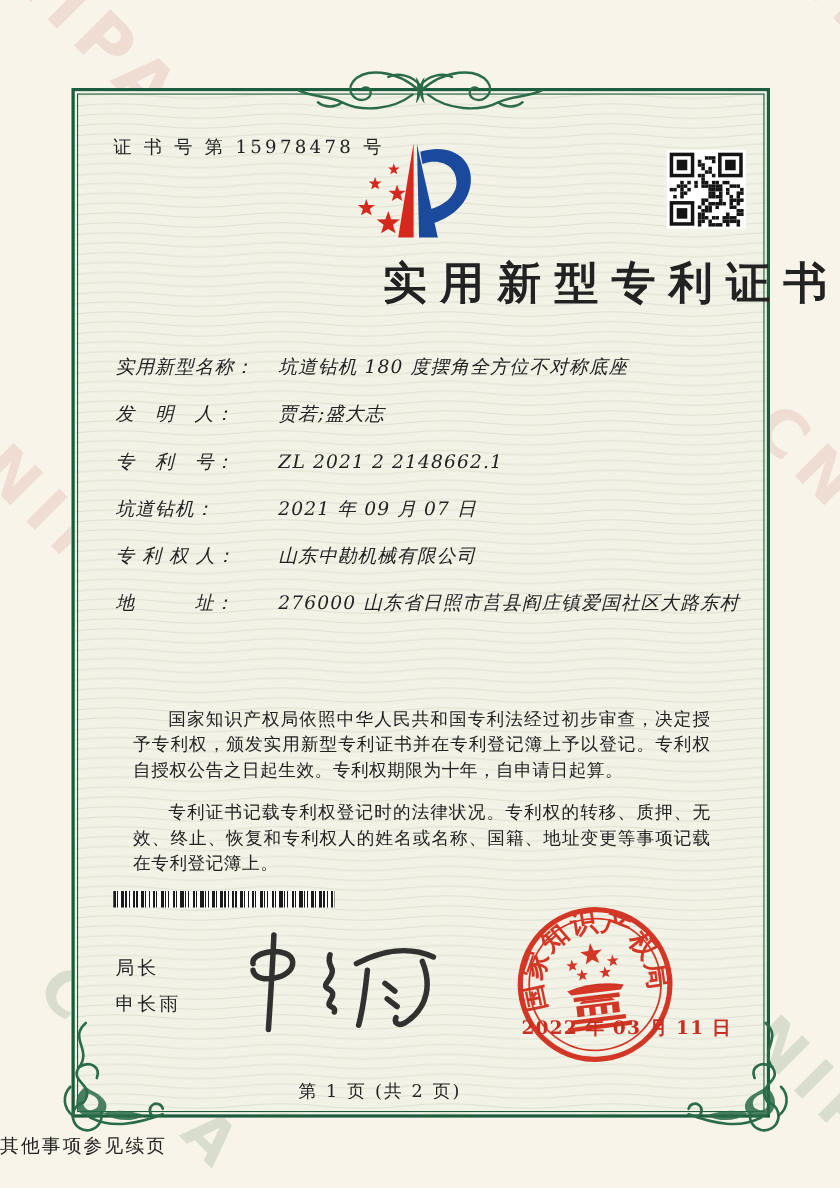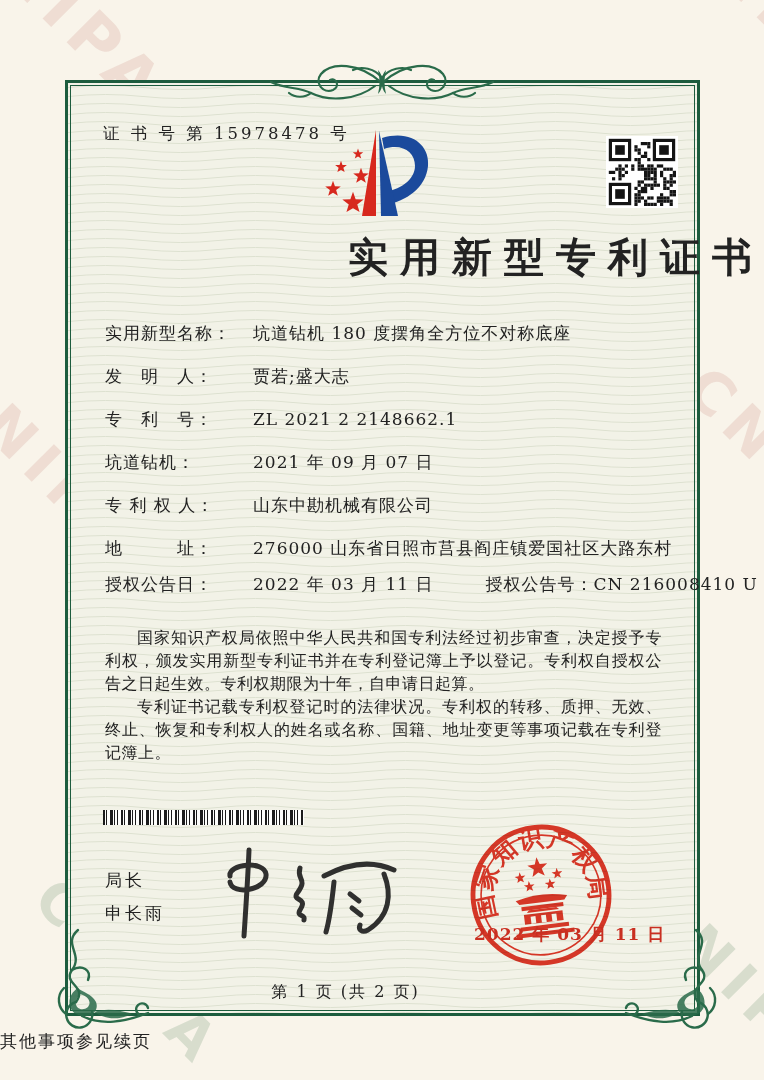--- a/index.html
+++ b/index.html
@@ -26,28 +26,28 @@
          border:3px solid #1d5c3e;box-sizing:border-box;background:#f2f2e7;}
   .frame::after{content:"";position:absolute;inset:2px;border:1px solid #1d5c3e;pointer-events:none;}
   .frame svg.waves{position:absolute;inset:0;width:100%;height:100%;}
 
   .abs{position:absolute;}
 
   .cert-no{left:103px;top:123px;font-size:16.5px;letter-spacing:3px;}
   .title{left:0;top:230px;width:764px;text-align:right;font-size:40px;font-weight:bold;letter-spacing:12px;}
 
   .fields{left:105px;top:322px;width:560px;}
-  .frow{font-size:17px;letter-spacing:1px;height:22px;margin-bottom:21px;white-space:nowrap;}
+  .frow{font-size:17px;letter-spacing:1px;height:22px;margin-bottom:21px;white-space:nowrap;font-style:italic;}
   .frow .lbl{display:inline-block;min-width:148px;}
   .frow.addr{margin-bottom:14px;}
   .grant2{margin-left:52px;}
 
   .paras{left:105px;top:626px;width:557px;font-size:16px;line-height:23px;
          text-align:justify;letter-spacing:.5px;}
-  .paras p{margin:0;text-indent:2em;}
+  .paras p{margin:16px;text-indent:2em;}
 
   .barcode{left:103px;top:810px;width:201px;height:15px;
     background:repeating-linear-gradient(90deg,
       #1b1b1b 0 2px,#fdfdfb 2px 3px,#1b1b1b 3px 4px,#fdfdfb 4px 7px,
       #1b1b1b 7px 10px,#fdfdfb 10px 11px,#1b1b1b 11px 12px,#fdfdfb 12px 14px,
       #1b1b1b 14px 15px,#fdfdfb 15px 18px);}
 
   .signer{left:105px;top:864px;font-family:"DejaVu Sans","Liberation Sans",sans-serif;
           font-size:17px;letter-spacing:3px;line-height:33px;}
   .sig-svg{left:212px;top:846px;}
@@ -308,23 +308,20 @@
     </div>
     <div class="frow">
       <span class="lbl">坑道钻机：</span><span>2021 年 09 月 07 日</span>
     </div>
     <div class="frow">
       <span class="lbl">专 利 权 人：</span><span>山东中勘机械有限公司</span>
     </div>
     <div class="frow addr">
       <span class="lbl">地　　　址：</span><span>276000  山东省日照市莒县阎庄镇爱国社区大路东村</span>
     </div>
-    <div class="frow">
-      <span class="lbl">授权公告日：</span><span>2022 年 03 月 11 日</span><span class="grant2">授权公告号：</span><span>CN 216008410 U</span>
-    </div>
   </div>
 
   <div class="abs paras">
     <p>国家知识产权局依照中华人民共和国专利法经过初步审查，决定授予专利权，颁发实用新型专利证书并在专利登记簿上予以登记。专利权自授权公告之日起生效。专利权期限为十年，自申请日起算。</p>
     <p>专利证书记载专利权登记时的法律状况。专利权的转移、质押、无效、终止、恢复和专利权人的姓名或名称、国籍、地址变更等事项记载在专利登记簿上。</p>
   </div>
 
   <div class="abs barcode"></div>
 
   <div class="abs signer">

